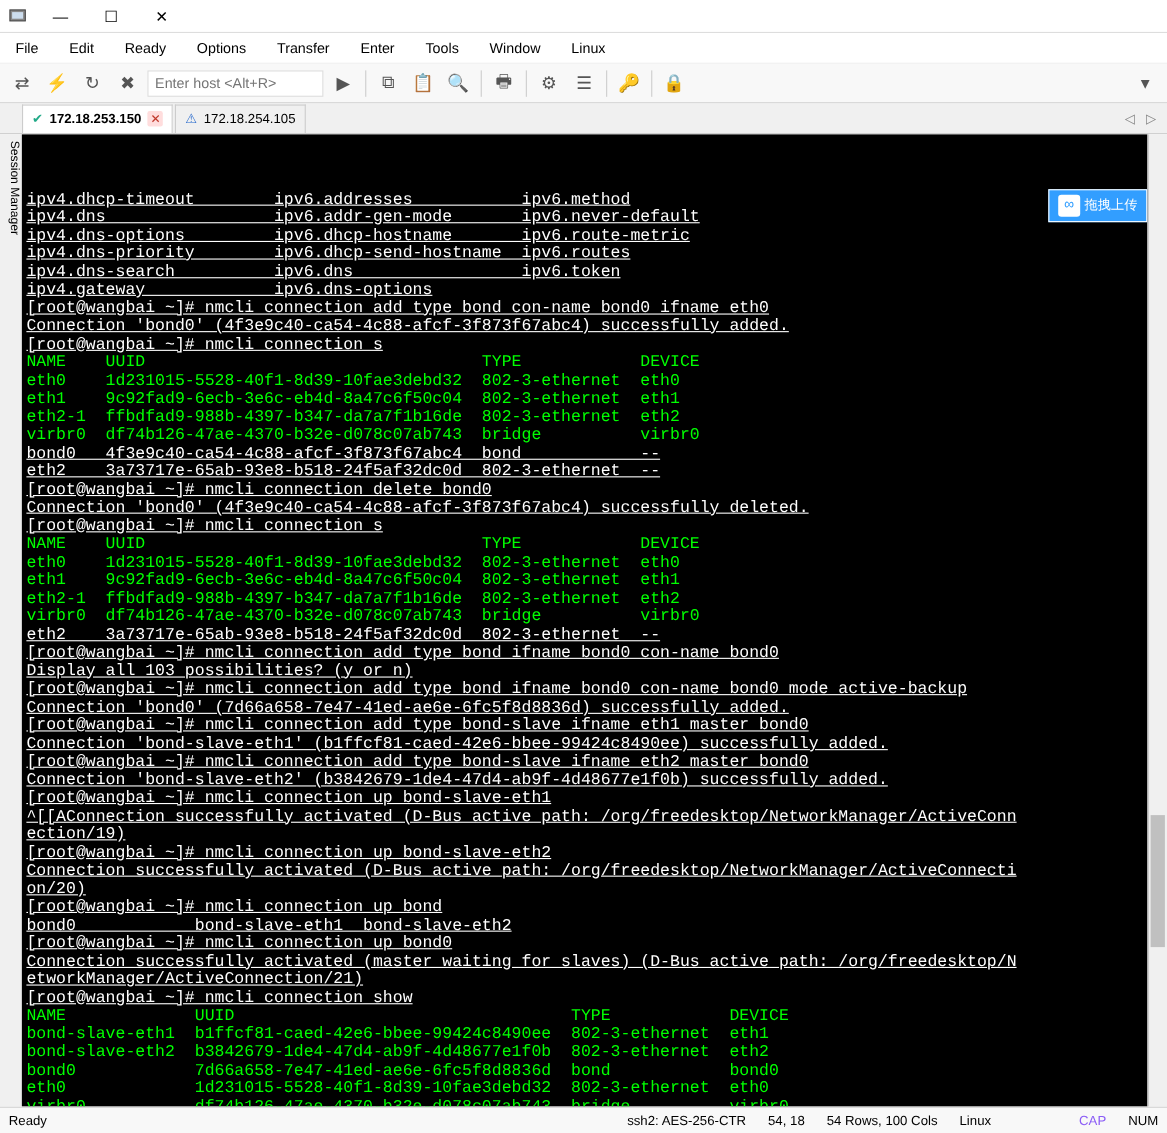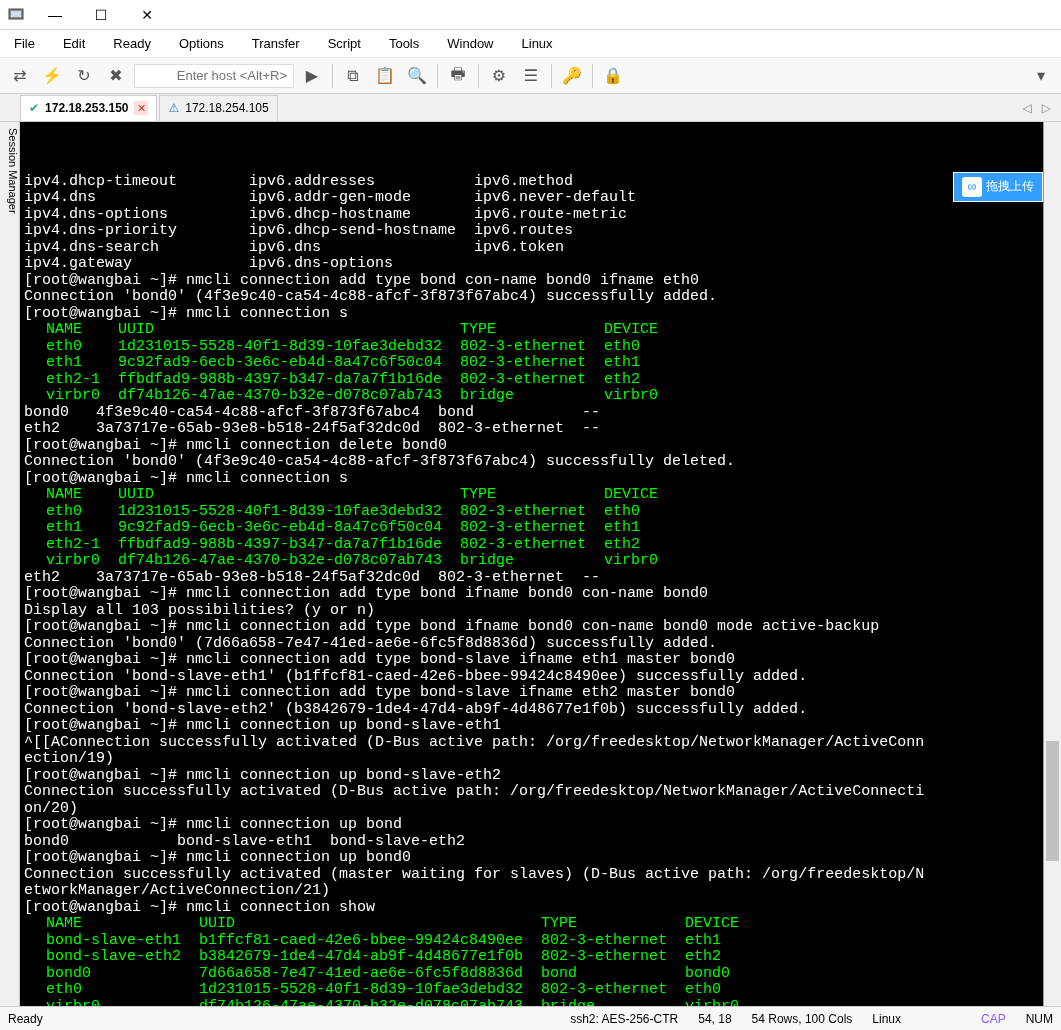--- a/index.html
+++ b/index.html
@@ -7,35 +7,35 @@
 .titlebar { height: 30px; display: flex; align-items: center; padding: 0 8px; border-bottom: 1px solid #ddd; }
 .titlebar .icon { width: 16px; height: 16px; margin-right: 8px; display: inline-block; }
 .titlebar .title { flex: 1; font-size: 12px; }
 .winbtns { display: flex; gap: 0; }
 .winbtn { width: 46px; height: 30px; display: flex; align-items: center; justify-content: center; font-size: 14px; }
 .menubar { height: 28px; display: flex; align-items: center; padding: 0 8px; gap: 16px; border-bottom: 1px solid #eee; }
 .menubar span { font-size: 13px; padding: 2px 6px; }
 .toolbar { height: 36px; display: flex; align-items: center; padding: 0 6px; gap: 4px; border-bottom: 1px solid #ccc; background: #f8f8f8; }
 .tbtn { width: 28px; height: 28px; display: flex; align-items: center; justify-content: center; font-size: 16px; color: #555; }
 .tsep { width: 1px; height: 24px; background: #ccc; margin: 0 2px; }
-.hostinput { width: 160px; height: 24px; padding: 0 6px; color: #999; font-size: 13px; border: 1px solid #ddd; background: #fff; text-align: right; }
+.hostinput { width: 160px; height: 24px; padding: 0 6px; color: #999; font-size: 13px; border: 1px solid #ddd; background: #fff; }
 .tabbar { height: 28px; display: flex; align-items: center; background: #f0f0f0; border-bottom: 1px solid #ccc; padding-left: 20px; position: relative; }
 .tab { height: 26px; display: flex; align-items: center; padding: 0 8px; gap: 6px; font-size: 12px; border: 1px solid #ccc; border-bottom: none; background: #fff; margin-right: 2px; }
 .tab.inactive { background: #f0f0f0; }
 .tab .close { font-size: 11px; color: #c0392b; background: #fdd; width: 14px; height: 14px; display: flex; align-items: center; justify-content: center; border-radius: 2px; }
 .tab .bold { font-weight: bold; }
 .tabnav { margin-left: auto; display: flex; gap: 2px; padding-right: 6px; }
 .tabnav span { font-size: 12px; color: #888; padding: 0 4px; }
 .middle { flex: 1; display: flex; overflow: hidden; position: relative; }
 .sessionmgr { width: 20px; background: #f0f0f0; border-right: 1px solid #ccc; writing-mode: vertical-rl; text-orientation: mixed; padding-top: 6px; font-size: 11px; text-align: left; }
 .terminal { flex: 1; background: #000; color: #ccc; font-family: 'Consolas','Courier New',monospace; font-size: 15px; line-height: 16.5px; padding: 2px 4px; overflow: hidden; white-space: pre; position: relative; }
 .scrollbar { width: 18px; background: #f0f0f0; border-left: 1px solid #999; position: relative; }
 .scrollthumb { position: absolute; left: 2px; right: 2px; top: 70%; height: 120px; background: #c0c0c0; }
-.g { color: #00ff00; margin-left: 22px; }
-.w { color: #fff; }
+.g { color: #00ff00; }
+.w { color: #fff; text-decoration: underline; }
 .upload-badge { position: absolute; right: 0; top: 50px; background: #329eff; color: #fff; padding: 4px 8px; font-size: 12px; display: flex; align-items: center; gap: 4px; border: 1px solid #fff; z-index: 10; }
 .upload-badge .ic { background: #fff; color: #329eff; width: 20px; height: 20px; display: flex; align-items: center; justify-content: center; border-radius: 3px; font-size: 14px; }
 .statusbar { height: 24px; display: flex; align-items: center; border-top: 1px solid #ccc; background: #f8f8f8; font-size: 12px; padding: 0 8px; gap: 20px; }
 .statusbar .spacer { flex: 1; }
 svg.appicon { width: 16px; height: 16px; }
 </style>
 </head>
 <body>
 
 <div class="titlebar">
@@ -51,21 +51,21 @@
     <div class="winbtn">✕</div>
   </div>
 </div>
 
 <div class="menubar">
   <span>File</span>
   <span>Edit</span>
   <span>Ready</span>
   <span>Options</span>
   <span>Transfer</span>
-  <span>Script</span>
+  <span>Enter</span>
   <span>Tools</span>
   <span>Window</span>
   <span>Linux</span>
 </div>
 
 <div class="toolbar">
   <div class="tbtn">⇄</div>
   <div class="tbtn">⚡</div>
   <div class="tbtn">↻</div>
   <div class="tbtn">✖</div>

